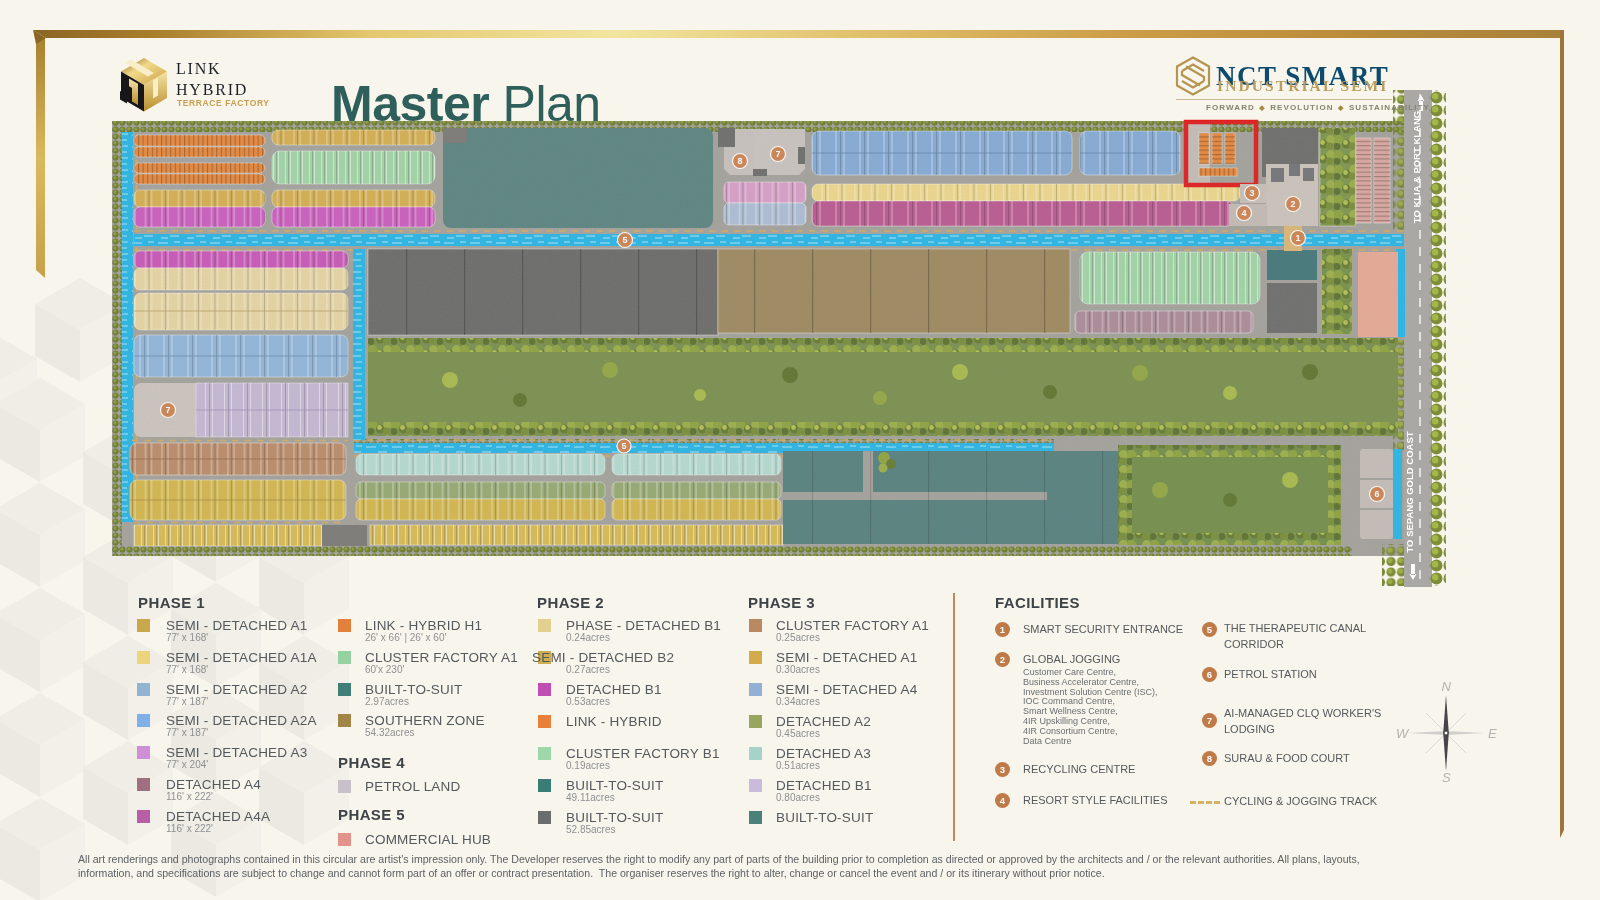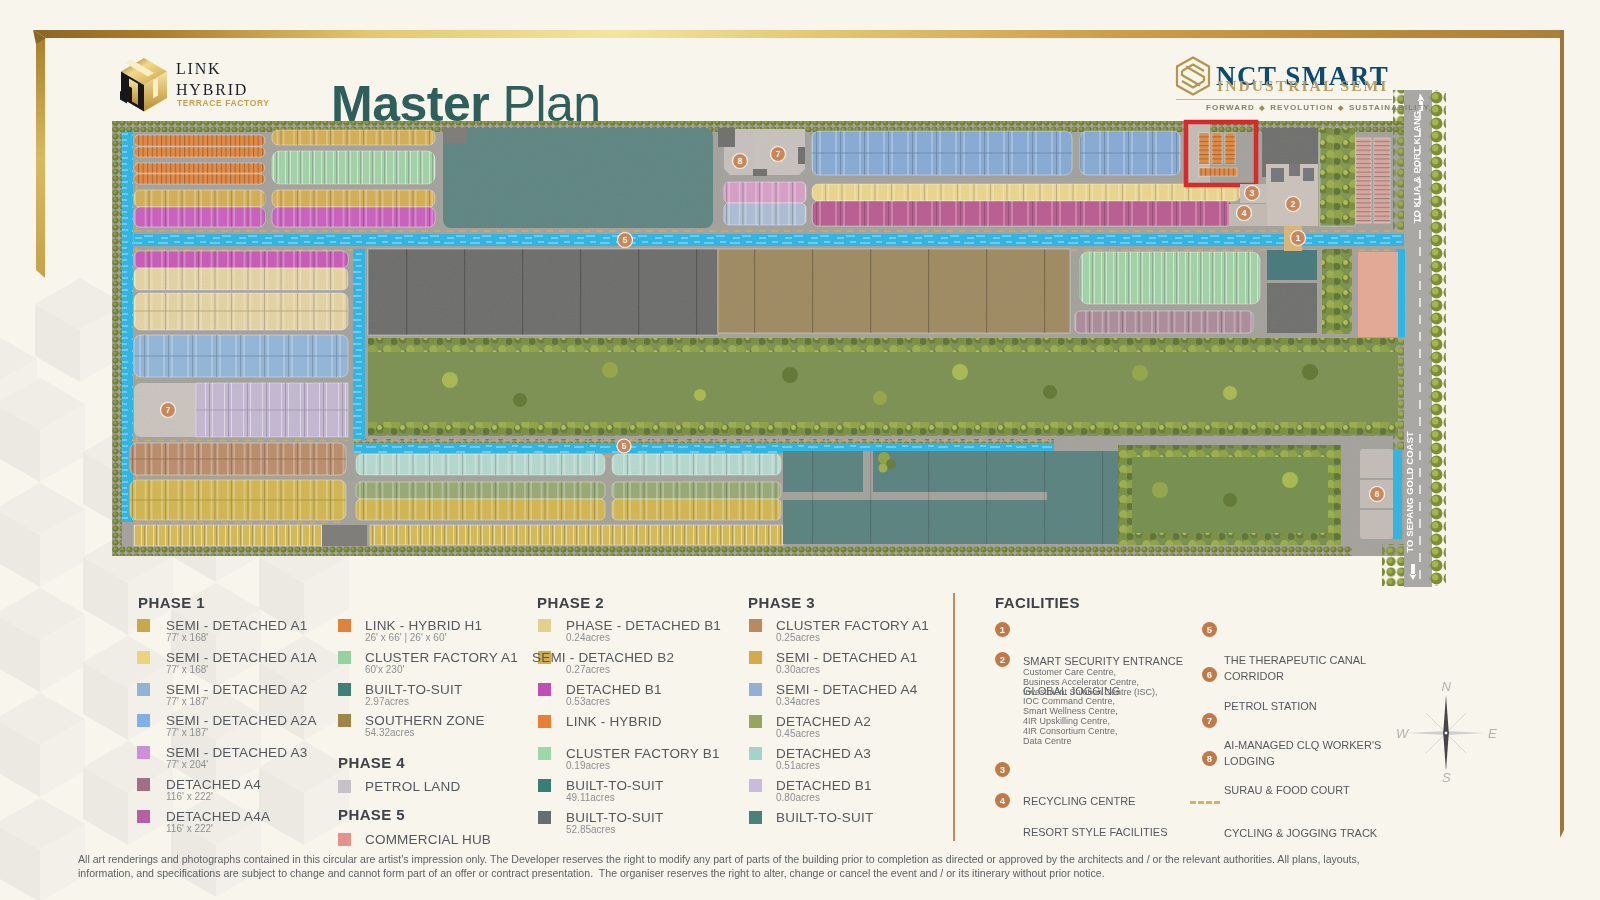--- a/index.html
+++ b/index.html
@@ -468,21 +468,21 @@
     <span style="color:#a8893f;font-size:7px">◆</span>
     <span>SUSTAINABILITY</span>
 </div>
 
 <style>
 .sw{position:absolute;width:13px;height:13px;}
 .nm{position:absolute;font-size:13.5px;color:#54595d;letter-spacing:0.2px;white-space:nowrap;}
 .sb{position:absolute;font-size:10px;color:#8d9092;white-space:nowrap;}
 .hd{position:absolute;font-size:15px;font-weight:bold;color:#3e4347;letter-spacing:0.4px;}
 .fc{position:absolute;width:15px;height:15px;border-radius:50%;background:#c07a48;color:#fff;font-size:9.5px;font-weight:bold;text-align:center;line-height:15px;}
-.fn{position:absolute;font-size:11px;color:#54595d;white-space:nowrap;margin-top:32px;}
+.fn{position:absolute;font-size:11px;color:#54595d;white-space:nowrap;}
 </style>
 
 <div class="hd" style="left:138px;top:594px">PHASE 1</div>
 
 <div class="sw" style="left:137px;top:619px;background:#c9a84c"></div>
 <div class="nm" style="left:166px;top:618px">SEMI - DETACHED A1</div>
 <div class="sb" style="left:166px;top:632px">77' x 168'</div>
 
 <div class="sw" style="left:137px;top:651px;background:#ecd47f"></div>
 <div class="nm" style="left:166px;top:650px">SEMI - DETACHED A1A</div>

